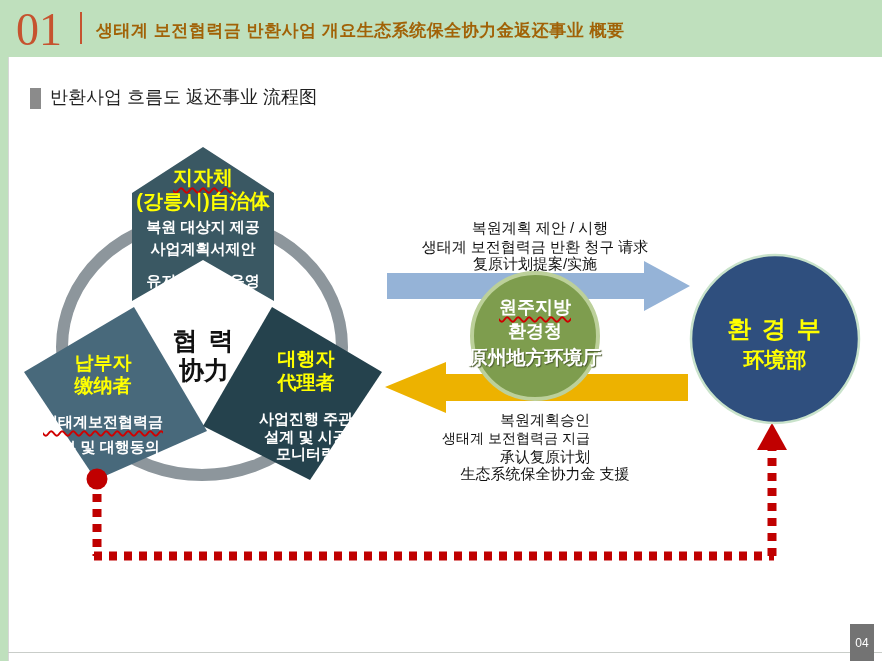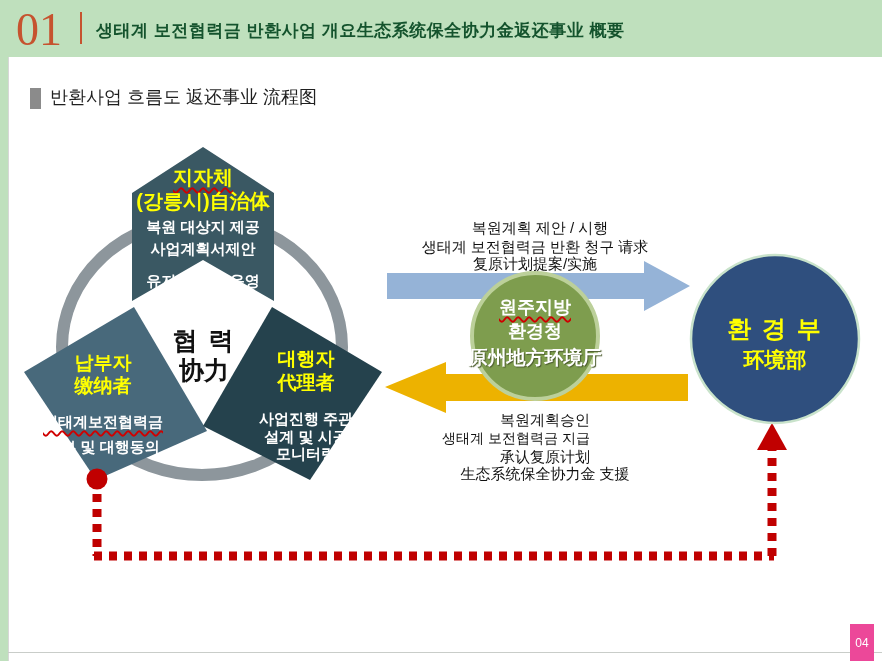--- a/index.html
+++ b/index.html
@@ -10,24 +10,24 @@
   .wavy{text-decoration:underline;text-decoration-style:wavy;text-decoration-color:#cf0000;text-decoration-thickness:2px;text-underline-offset:3px;}
   .ylw{color:#ffff00;font-weight:bold;}
   .wht{color:#ffffff;font-weight:bold;}
   .blk{color:#111111;}
   .red{color:#e60000;font-weight:bold;}
   #headerband{position:absolute;left:0;top:0;width:882px;height:57px;background:#bfe0bd;}
   #leftband{position:absolute;left:0;top:57px;width:8px;height:604px;background:#bfe0bd;border-right:1px solid #d7d7d7;}
   #bottomline{position:absolute;left:8px;top:652px;width:874px;height:0;border-top:1px solid #c9cdc9;}
   #hnum{position:absolute;left:16px;top:4px;font-family:"Liberation Serif","DejaVu Serif",serif;font-size:46px;color:#c6532f;}
   #hbar{position:absolute;left:80px;top:12px;width:2px;height:32px;background:#c6532f;}
-  #htitle{position:absolute;left:96px;top:21px;font-size:17px;font-weight:bold;color:#14532d;letter-spacing:0.5px;}
+  #htitle{position:absolute;left:96px;top:21px;font-size:17px;font-weight:bold;color:#a16207;letter-spacing:0.5px;}
   #bullet{position:absolute;left:30px;top:88px;width:11px;height:21px;background:#8b8b8b;}
   #stitle{position:absolute;left:50px;top:87px;font-size:18px;color:#1f1f1f;}
-  #pagebox{position:absolute;left:850px;top:624px;width:24px;height:37px;background:#ec4899;color:#ffffff;font-size:12px;display:flex;align-items:center;justify-content:center;}
+  #pagebox{position:absolute;left:850px;top:624px;width:24px;height:37px;background:#737373;color:#ffffff;font-size:12px;display:flex;align-items:center;justify-content:center;}
   svg{position:absolute;left:0;top:0;}
 </style>
 </head>
 <body>
 
 <div id="slide">
 
   <div id="headerband"></div>
   <div id="leftband"></div>
   <div id="bottomline"></div>

